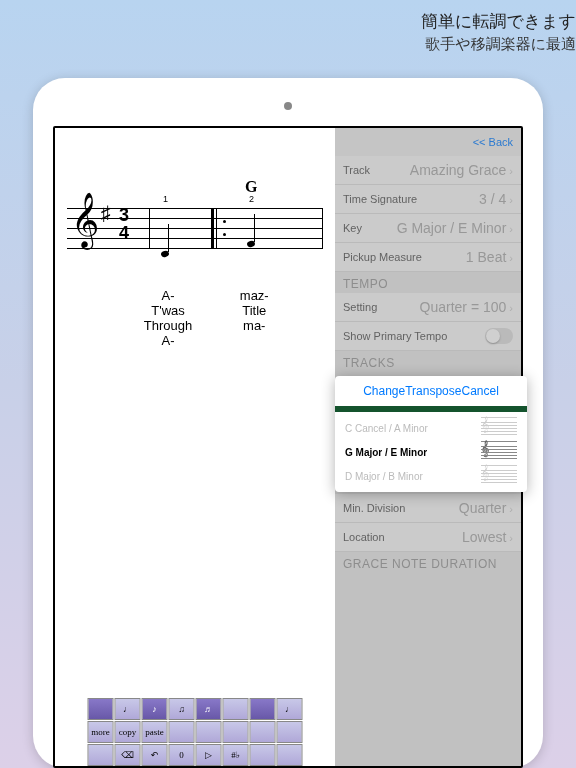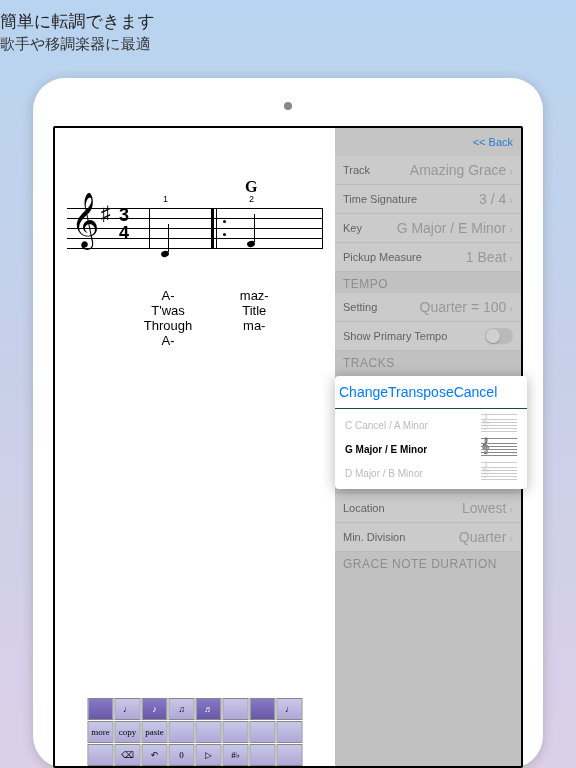--- a/index.html
+++ b/index.html
@@ -1,17 +1,17 @@
 <!DOCTYPE html>
 <html><head>
 <meta charset="utf-8">
 <style>
 *{margin:0;padding:0;box-sizing:border-box;font-family:-apple-system,"Helvetica Neue",Arial,sans-serif}
 body{width:576px;height:768px;background:linear-gradient(180deg,#b8d4f0 0%,#c8d0e8 50%,#dcd0e8 100%);overflow:hidden}
-.header{text-align:left;padding:10px 0 8px;color:#222}
+.header{text-align:right;padding:10px 0 8px;color:#222}
 .header .h1{font-size:17px;margin-bottom:2px}
 .header .h2{font-size:15px;color:#333}
 .ipad{position:absolute;left:33px;top:78px;width:510px;height:690px;background:#fff;border-radius:32px;box-shadow:0 2px 12px rgba(0,0,0,.18)}
 .bezel{position:absolute;left:20px;top:48px;width:470px;height:642px;background:#000;border-radius:2px}
 .camera{position:absolute;left:50%;top:24px;transform:translateX(-50%);width:8px;height:8px;border-radius:50%;background:#888}
 .screen{position:absolute;left:2px;top:2px;width:466px;height:638px;background:#f2f2f2;display:flex}
 .score-pane{width:280px;background:#fff;position:relative}
 .staff{position:absolute;left:12px;top:80px;width:256px}
 .staff-lines{position:relative;height:40px}
 .staff-lines span{position:absolute;left:0;right:0;height:1px;background:#000}
@@ -40,21 +40,21 @@
 .setting-row .val{color:#aaa;font-size:14px}
 .setting-row .chev{color:#ccc;margin-left:3px}
 .section-lbl{padding:5px 8px 2px;font-size:12px;color:#999;letter-spacing:.5px;position:relative;z-index:0}
 .toggle{width:28px;height:16px;background:#ddd;border-radius:8px;position:relative}
 .toggle::after{content:"";position:absolute;left:1px;top:1px;width:14px;height:14px;background:#fff;border-radius:50%;box-shadow:0 1px 2px rgba(0,0,0,.3)}
 .track-link{color:#007aff;padding:6px 8px;background:#f8f8f8;border-bottom:1px solid #ddd;position:relative;z-index:0}
 .seg{display:flex;margin:4px 8px;border:1px solid #007aff;border-radius:4px;overflow:hidden;font-size:9px;position:relative;z-index:0}
 .seg div{flex:1;text-align:center;padding:3px 0;color:#007aff}
 .seg .active{background:#007aff;color:#fff}
 .popover{position:absolute;left:0;right:-6px;top:248px;background:#fff;z-index:5;box-shadow:0 0 0 9999px rgba(0,0,0,.0),0 2px 14px rgba(0,0,0,.3);border-radius:4px}
-.pop-head{display:flex;justify-content:flex-start;padding:8px 4px;border-bottom:1px solid #14532d;font-size:14px;color:#007aff}
+.pop-head{display:flex;justify-content:center;padding:8px 4px;border-bottom:6px solid #14532d;font-size:12px;color:#007aff}
 .key-list{padding:4px 0}
 .key-row{display:flex;align-items:center;justify-content:space-between;padding:4px 10px;font-size:10px;color:#bbb}
 .key-row.sel{color:#000;font-weight:600}
 .mini-staff{width:36px;height:16px;position:relative}
 .mini-staff span{position:absolute;left:0;right:0;height:1px;background:#ccc}
 .key-row.sel .mini-staff span{background:#888}
 .mini-clef{position:absolute;left:0;top:-3px;font-size:14px;color:#ccc;font-family:serif}
 .key-row.sel .mini-clef{color:#666}
 </style>
 </head>
@@ -207,25 +207,25 @@
                   <span style="top:8px"></span>
                   <span style="top:11px"></span>
                   <span style="top:14px"></span>
                 </span>
               </div>
           </div>
         </div>
 
         <div style="height:122px"></div>
         <div class="setting-row">
+            <span>Min. Division</span>
+            <span><span class="val">Quarter</span><span class="chev">›</span></span>
+          </div>
+        <div class="setting-row">
             <span>Location</span>
             <span><span class="val">Lowest</span><span class="chev">›</span></span>
-          </div>
-        <div class="setting-row">
-            <span>Min. Division</span>
-            <span><span class="val">Quarter</span><span class="chev">›</span></span>
           </div>
         <div class="section-lbl">GRACE NOTE DURATION</div>
       </div>
 
     </div>
   </div>
 </div>
 
 </body></html>

